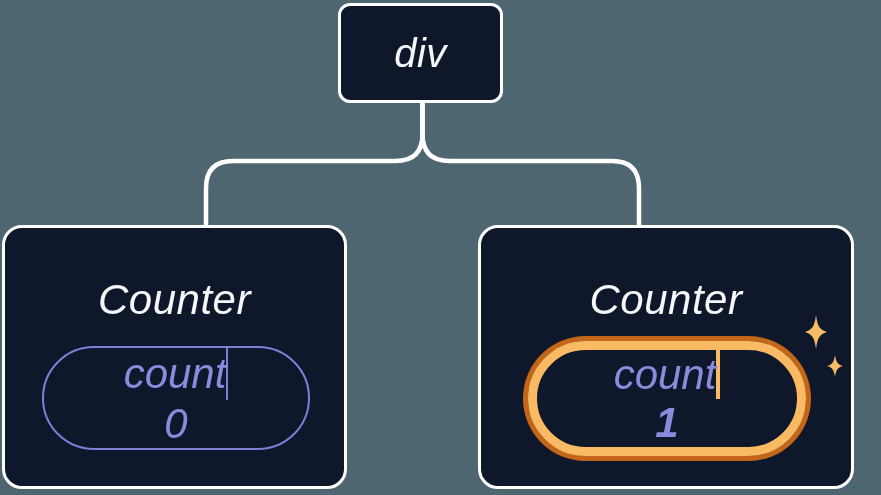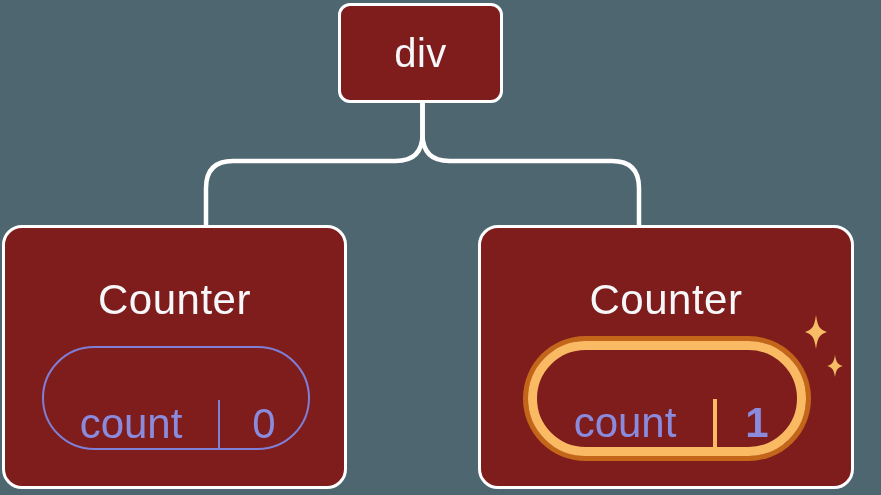--- a/index.html
+++ b/index.html
@@ -13,24 +13,25 @@
   }
   .connectors, .sparkles {
     position: absolute;
     inset: 0;
     pointer-events: none;
   }
   .connectors { z-index: 0; }
   .sparkles { z-index: 2; }
   .node {
     position: absolute;
-    background: #7f1d1d;
+    background: #0f172a;
     border: 3.5px solid #FFFFFF;
     box-sizing: border-box;
     z-index: 1;
+    font-style: italic;
   }
   .root-node {
     left: 338px; top: 3px;
     width: 165px; height: 100px;
     border-radius: 12px;
     display: flex;
     align-items: center;
     justify-content: center;
   }
   .root-label {
@@ -53,23 +54,24 @@
     text-align: center;
     color: #F6F7F9;
     font-size: 42px;
     font-weight: 500;
     letter-spacing: 0.5px;
   }
   .state-pill {
     position: absolute;
     box-sizing: border-box;
     display: flex;
-    align-items: flex-end;
+    align-items: center;
     border-radius: 999px;
     overflow: hidden;
+    flex-direction: column;
   }
   .state-pill.plain {
     left: 37px; top: 118px;
     width: 268px; height: 104px;
     border: 2.5px solid #7F7FD6;
   }
   .state-pill.highlighted {
     left: 47px; top: 113px;
     width: 278px; height: 115px;
     border: 9px solid #F9BA63;

